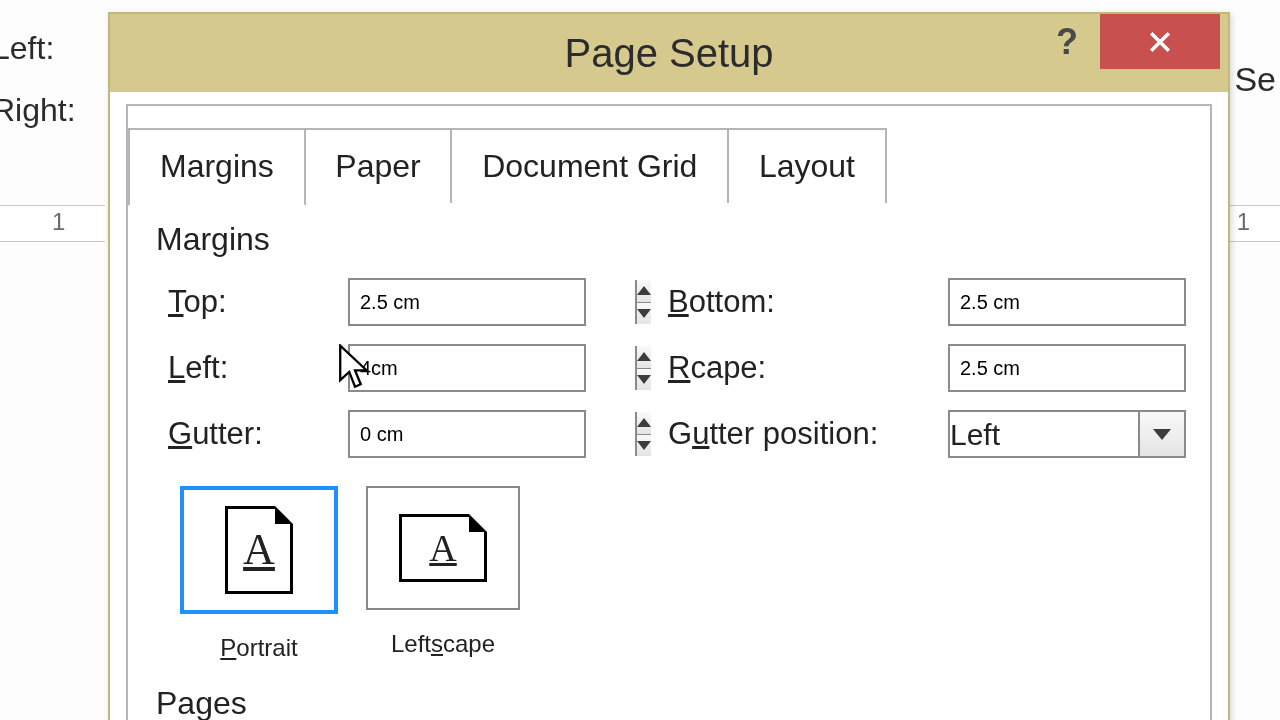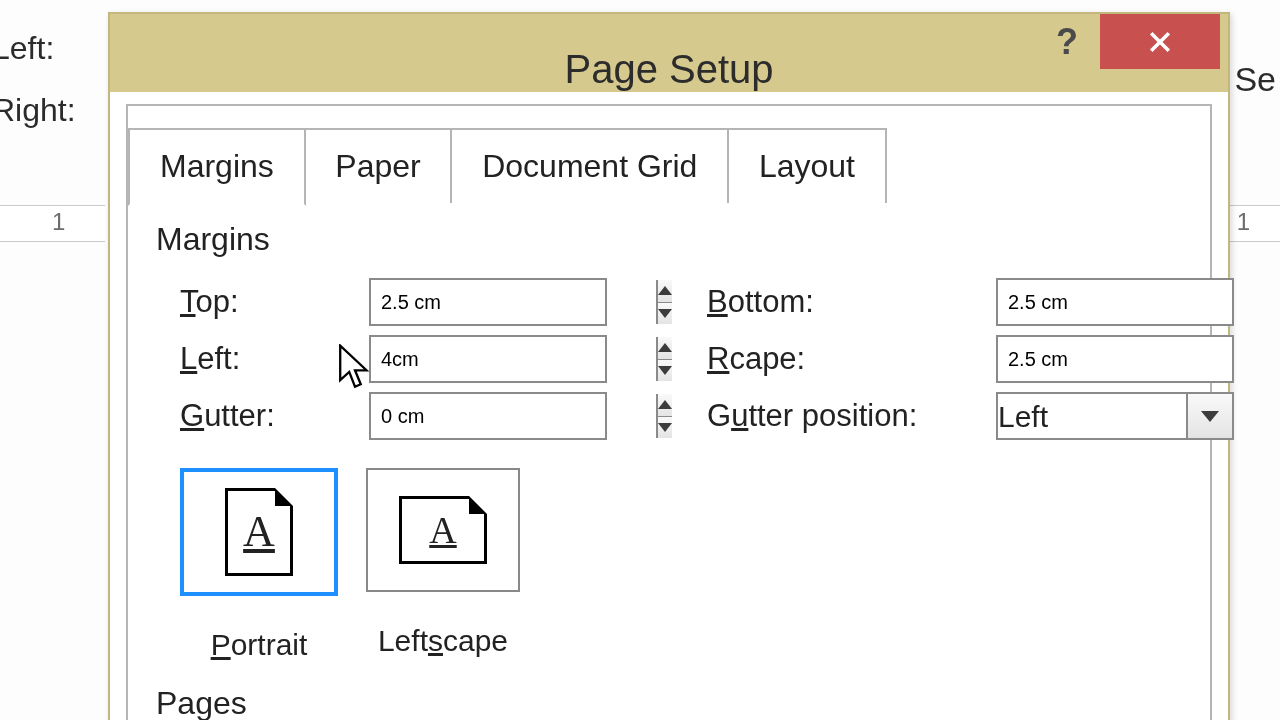--- a/index.html
+++ b/index.html
@@ -70,21 +70,21 @@
     height: 710px;
     border: 2px solid #c2b77c;
     background: #fff;
     box-shadow: 2px 2px 6px rgba(0,0,0,.15);
   }
   .titlebar {
     height: 78px;
     background: #d6c98e;
     position: relative;
     display: flex;
-    align-items: flex-end;
+    align-items: center;
     justify-content: center;
   }
   .titlebar-title {
     font-size: 40px;
     color: #2c2c2c;
   }
   .help-btn {
     position: absolute;
     right: 130px;
     top: 0;
@@ -154,26 +154,25 @@
     bottom: 0;
     padding: 25px 28px 0 28px;
   }
 
   .section-title {
     font-size: 32px;
     margin-bottom: 20px;
   }
 
   .margins-grid {
-    margin-left: 24px;
+    margin-left: 12px;
     display: grid;
     grid-template-columns: 180px 240px 80px 280px 240px;
     row-gap: 18px;
     align-items: center;
-    gap: 9px;
   }
   .field-label {
     font-size: 31px;
   }
   .ul { text-decoration: underline; }
 
   .spinner {
     display: flex;
     width: 238px;
     height: 48px;
@@ -289,22 +288,22 @@
     border-top: 18px solid #fff;
     border-left: 18px solid #000;
   }
   .page-letter {
     font-family: "Times New Roman", serif;
     font-size: 44px;
     line-height: 1;
     text-decoration: underline;
   }
   .orient-label {
-    margin-top: 32px;
-    font-size: 30px;
+    margin-top: 20px;
+    font-size: 24px;
   }
 
   
   .cursor {
     position: absolute;
     pointer-events: none;
   }
 </style>
 </head>
 <body>

